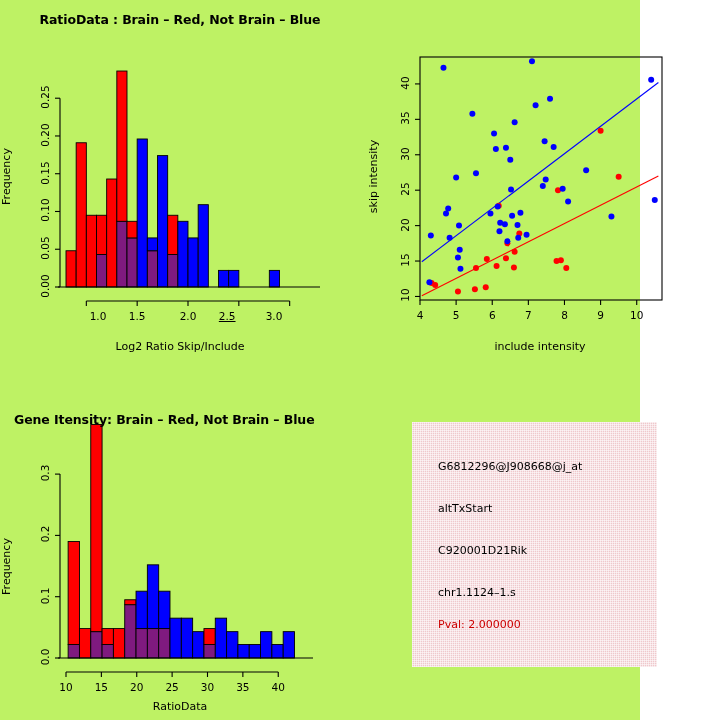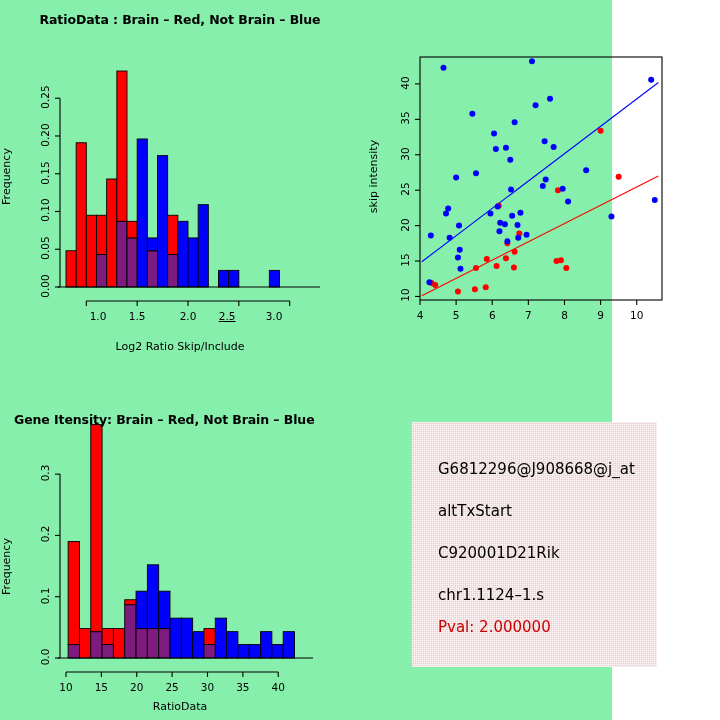--- a/index.html
+++ b/index.html
@@ -10,21 +10,22 @@
   body {
     width: 720px;
     height: 720px;
     font-family: "DejaVu Sans", sans-serif;
     overflow: hidden;
   }
   #figure {
     position: relative;
     width: 612px;
     height: 720px;
-    background: #86efac;
+    background: #bef264;
+    padding-left: 28px;
   }
   .panel {
     position: absolute;
     width: 360px;
     height: 360px;
   }
   #panel-ratio-hist   { left: 0;   top: 0; }
   #panel-scatter      { left: 360px; top: 0; }
   #panel-gene-hist    { left: 0;   top: 360px; }
   #panel-info         { left: 360px; top: 360px; }
@@ -81,21 +82,21 @@
     width: 245px;
     height: 245px;
     background-color: #efc8cc;
     background-image:
       repeating-linear-gradient(0deg, rgba(255,255,255,0.55) 0 1px, rgba(255,255,255,0) 1px 2px),
       repeating-linear-gradient(90deg, rgba(255,255,255,0.55) 0 1px, rgba(255,255,255,0) 1px 2px);
   }
   .info-line {
     position: absolute;
     left: 26px;
-    font-size: 15px;
+    font-size: 11px;
     color: #000000;
     white-space: nowrap;
   }
   .info-line.pval { color: #cc0000; }
 </style>
 </head>
 <body>
 
 <div id="figure">
 
@@ -235,20 +236,21 @@
         <line x1="240.59701492537314" y1="300" x2="240.59701492537314" y2="305" stroke="#000000" stroke-width="1.1"></line>
         <line x1="276.71641791044783" y1="300" x2="276.71641791044783" y2="305" stroke="#000000" stroke-width="1.1"></line>
         <line x1="60" y1="296.45772594752185" x2="55" y2="296.45772594752185" stroke="#000000" stroke-width="1.1"></line>
         <line x1="60" y1="261.03498542274053" x2="55" y2="261.03498542274053" stroke="#000000" stroke-width="1.1"></line>
         <line x1="60" y1="225.6122448979592" x2="55" y2="225.6122448979592" stroke="#000000" stroke-width="1.1"></line>
         <line x1="60" y1="190.18950437317784" x2="55" y2="190.18950437317784" stroke="#000000" stroke-width="1.1"></line>
         <line x1="60" y1="154.7667638483965" x2="55" y2="154.7667638483965" stroke="#000000" stroke-width="1.1"></line>
         <line x1="60" y1="119.34402332361515" x2="55" y2="119.34402332361515" stroke="#000000" stroke-width="1.1"></line>
         <line x1="60" y1="83.9212827988338" x2="55" y2="83.9212827988338" stroke="#000000" stroke-width="1.1"></line>
       </svg>
+    <div class="axis-title-x" style="top:340px;">include intensity</div>
     <div class="axis-title-y" style="left:-47px; top:170px; width:120px; text-align:center;">skip intensity</div>
   <div class="tick-label" style="left: 40px; top: 309px; width: 40px; text-align: center;">4</div>
       <div class="tick-label" style="left: 76.1194px; top: 309px; width: 40px; text-align: center;">5</div>
       <div class="tick-label" style="left: 112.239px; top: 309px; width: 40px; text-align: center;">6</div>
       <div class="tick-label" style="left: 148.358px; top: 309px; width: 40px; text-align: center;">7</div>
       <div class="tick-label" style="left: 184.478px; top: 309px; width: 40px; text-align: center;">8</div>
       <div class="tick-label" style="left: 220.597px; top: 309px; width: 40px; text-align: center;">9</div>
       <div class="tick-label" style="left: 256.716px; top: 309px; width: 40px; text-align: center;">10</div>
       <div class="tick-label-y-rot" style="left: 29px; top: 289.458px; width: 32px; text-align: center;">10</div>
       <div class="tick-label-y-rot" style="left: 29px; top: 254.035px; width: 32px; text-align: center;">15</div>

